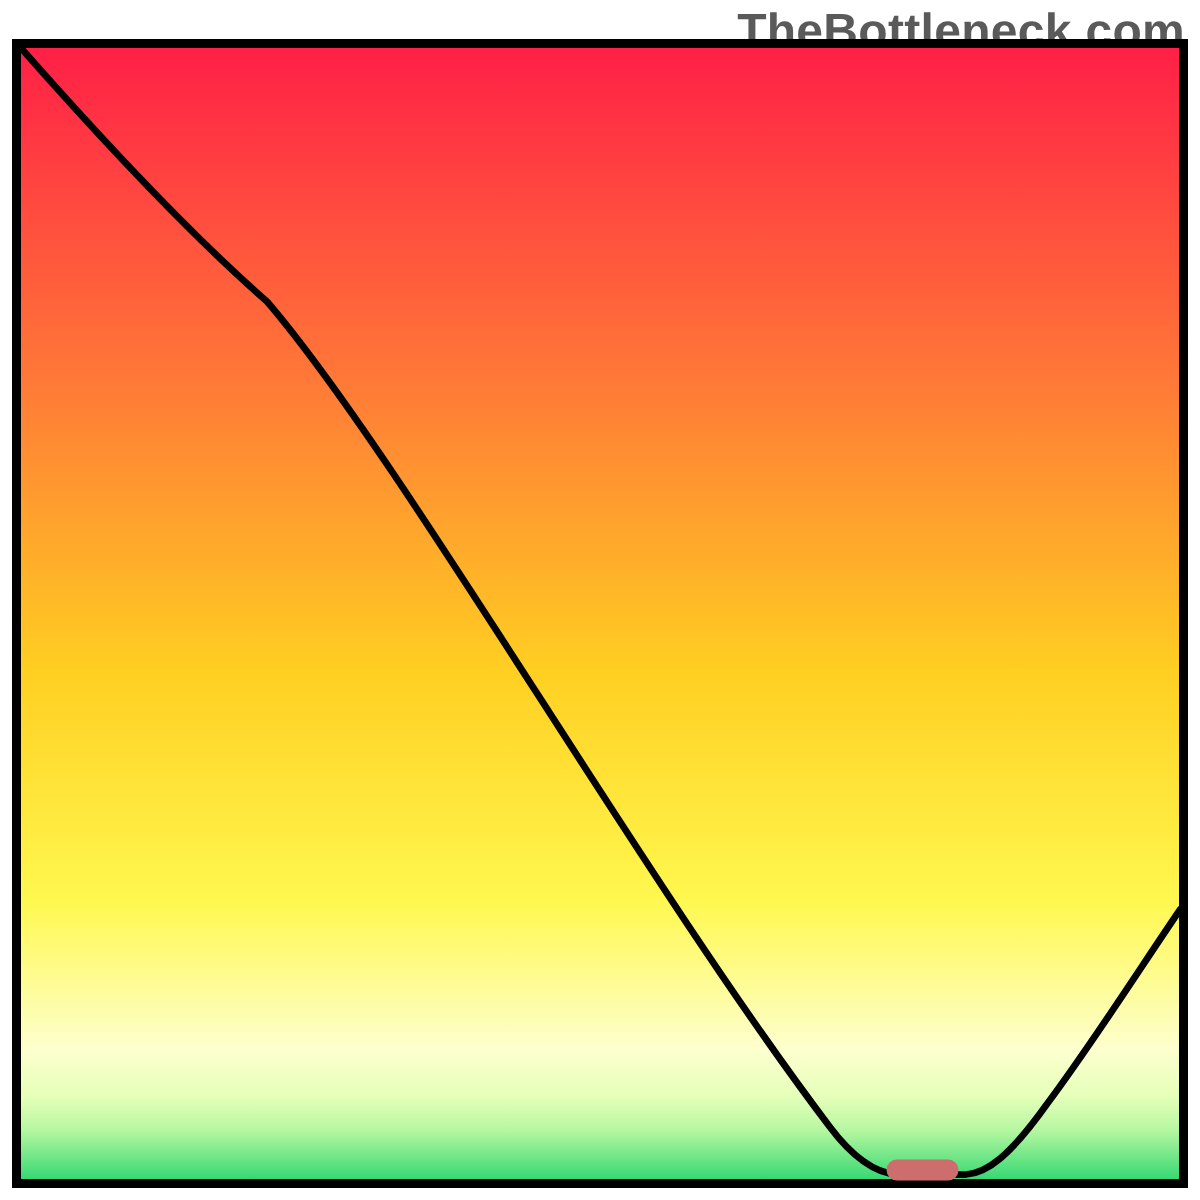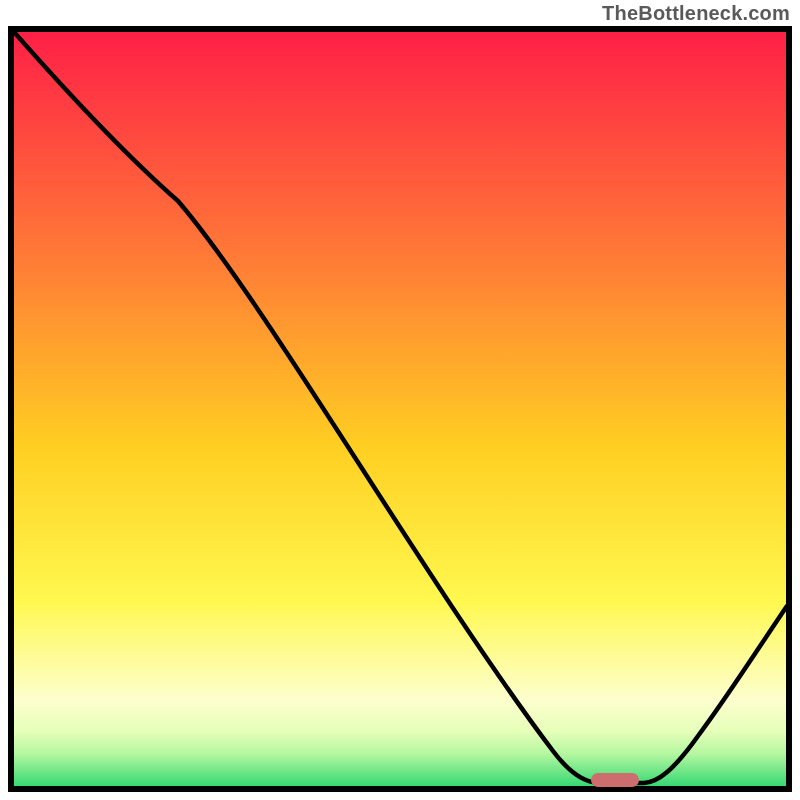--- a/index.html
+++ b/index.html
@@ -23,21 +23,21 @@
     left: 0;
     top: 0;
     width: 784px;
     height: 766px;
   }
   .watermark {
     position: absolute;
     top: 2px;
     right: 10px;
     font-family: Arial, Helvetica, sans-serif;
-    font-size: 20px;
+    font-size: 32px;
     font-weight: bold;
     color: #5a5a5a;
     letter-spacing: 0.2px;
   }
   svg.curve {
     position: absolute;
     left: 0;
     top: 0;
     width: 784px;
     height: 766px;

